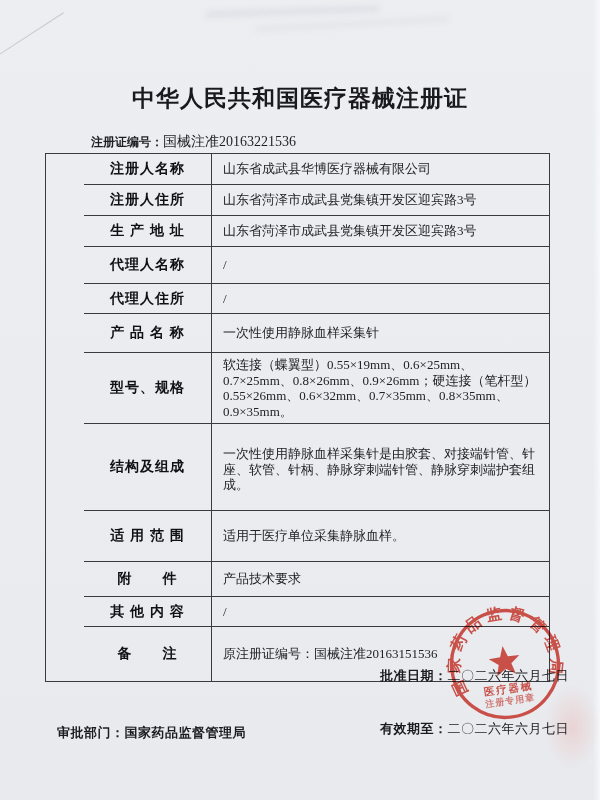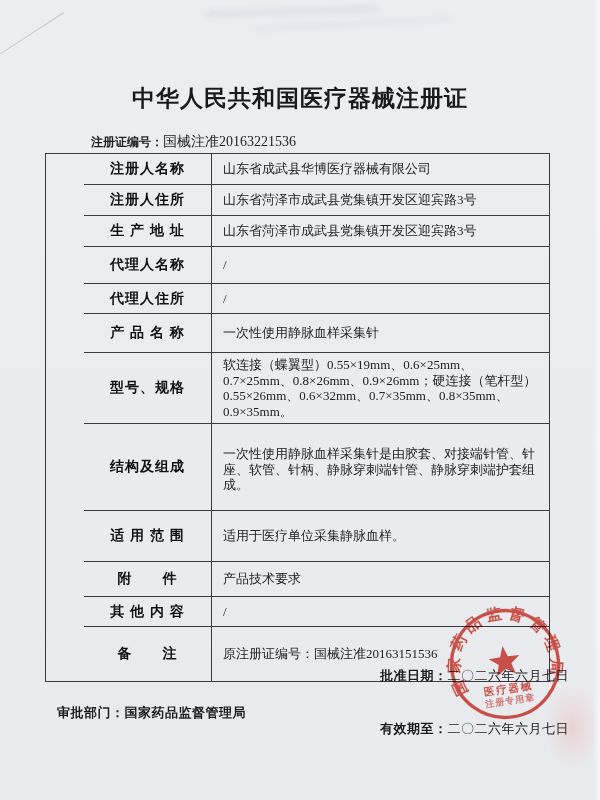--- a/index.html
+++ b/index.html
@@ -65,21 +65,21 @@
     flex:1;display:flex;align-items:center;
     padding:4px 8px 4px 11px;font-size:13px;line-height:15.5px;
     color:#222226;box-sizing:border-box;
   }
   .r1{min-height:31px;} .r2{min-height:31px;} .r3{min-height:31px;}
   .r4{min-height:37px;} .r5{min-height:30px;} .r6{min-height:39px;}
   .r7{min-height:58px;} .r8{min-height:87px;} .r9{min-height:51px;}
   .r10{min-height:35px;} .r11{min-height:30px;} .r12{min-height:54px;}
   .r8 .tvalue{align-items:flex-start;padding-top:22px;}
   .footer-dept{
-    position:absolute;left:57px;top:704px;font-size:13px;
+    position:absolute;left:57px;top:724px;font-size:13px;
     font-family:"Liberation Sans","DejaVu Sans",sans-serif;font-weight:bold;
     letter-spacing:.5px;color:#1c1c20;
   }
   .footer-date1{position:absolute;left:380px;top:667px;}
   .footer-date2{position:absolute;left:380px;top:700px;margin-top:20px;}
   .footer-date1,.footer-date2{font-size:13px;color:#1c1c20;letter-spacing:.5px;}
   .fd-label{font-family:Liberation Sans, sans-serif;font-weight:bold;}
   .fd-value{font-family:"Liberation Serif","DejaVu Serif",serif;}
   .stamp{
     position:absolute;left:443px;top:602px;width:124px;height:124px;

